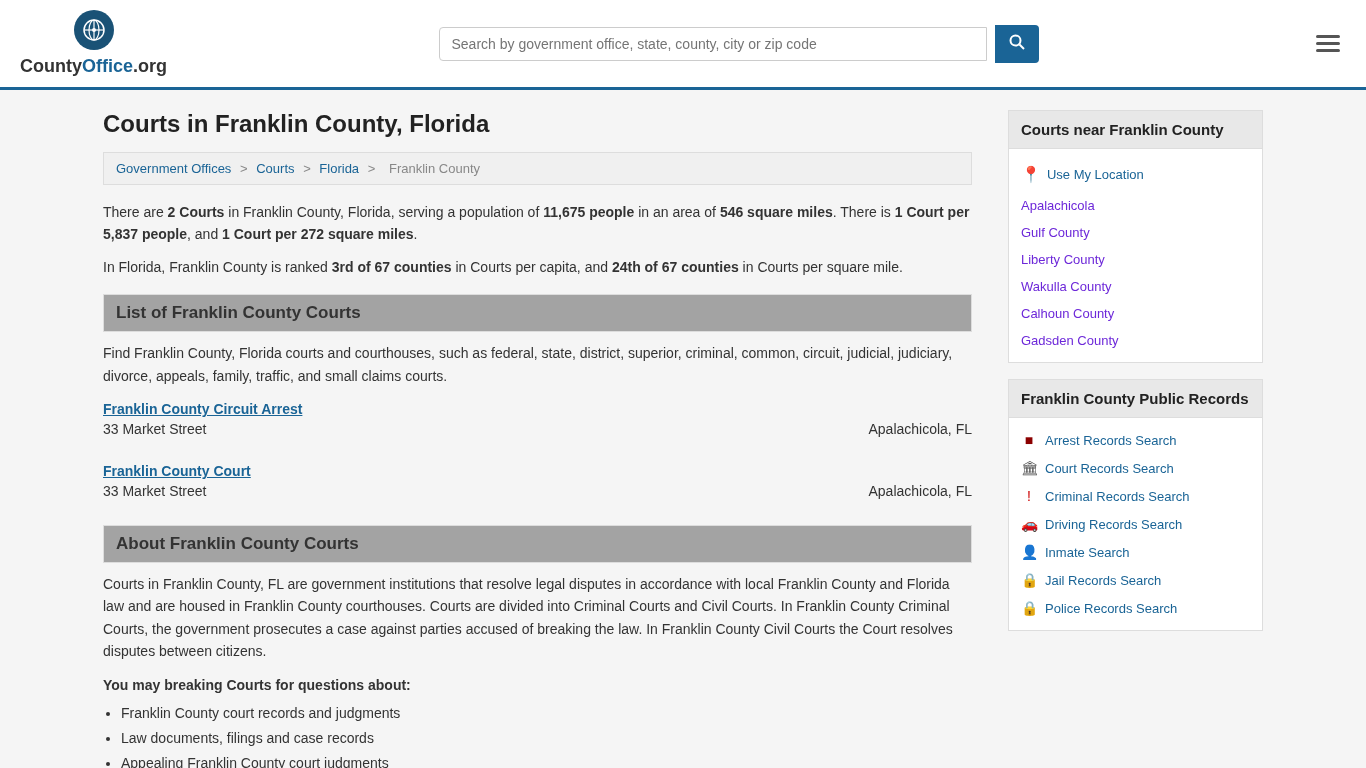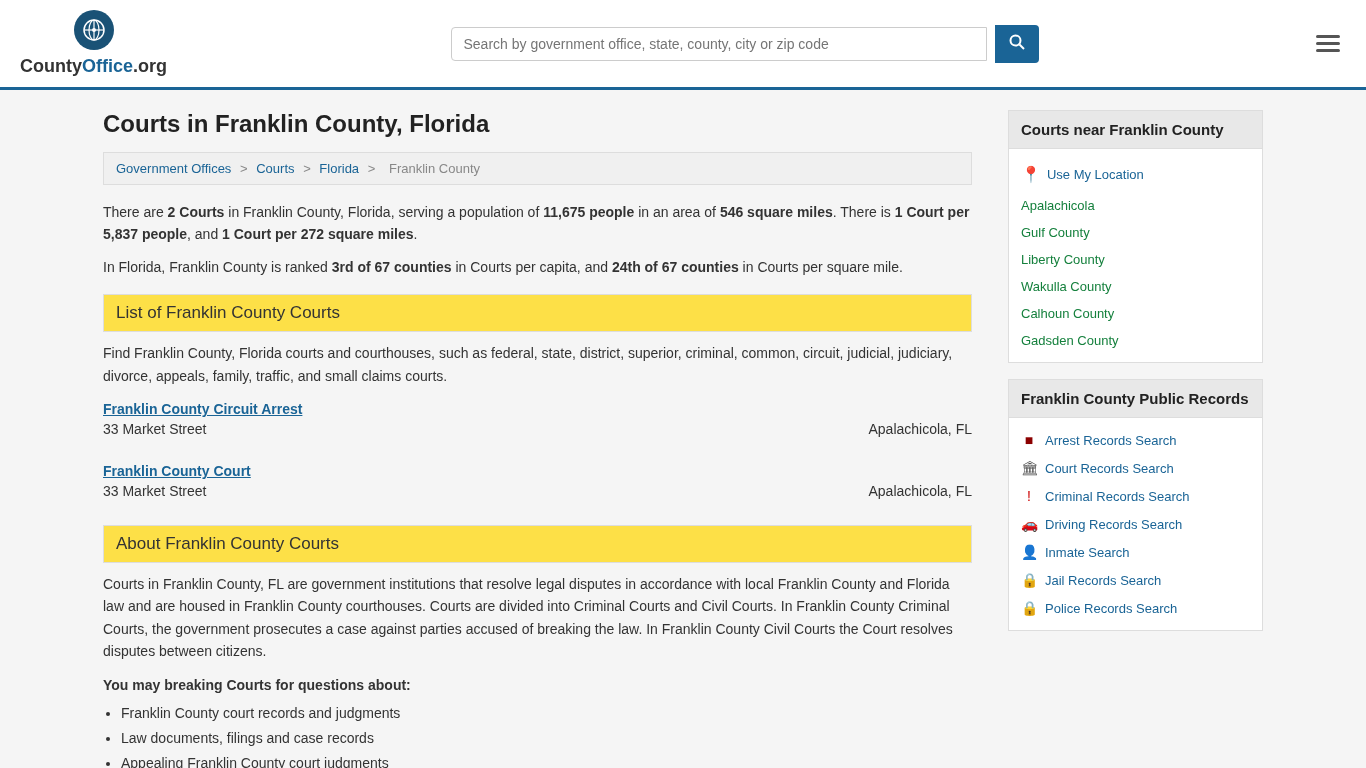--- a/index.html
+++ b/index.html
@@ -46,21 +46,20 @@
       max-width: 600px;
       margin: 0 30px;
     }
     .search-box {
       flex: 1;
       padding: 8px 12px;
       border: 1px solid #ccc;
       border-radius: 4px 0 0 4px;
       font-size: 14px;
       outline: none;
-      margin-left: 12px;
     }
     .search-btn {
       background: #1a6496;
       border: none;
       padding: 9px 14px;
       cursor: pointer;
       border-radius: 0 4px 4px 0;
       color: white;
       font-size: 16px;
     }
@@ -115,22 +114,22 @@
 
     .intro-text {
       font-size: 14px;
       line-height: 1.6;
       margin-bottom: 10px;
       color: #333;
     }
 
     .section-heading {
       font-size: 17px;
-      font-weight: normal;
-      background: #fde047;
+      font-weight: bold;
+      background: #a3a3a3;
       padding: 8px 12px;
       border: 1px solid #ddd;
       margin: 16px 0 10px 0;
     }
 
     .section-desc {
       font-size: 14px;
       line-height: 1.6;
       margin-bottom: 14px;
       color: #333;
@@ -194,21 +193,21 @@
       border-bottom: 1px solid #ddd;
     }
     .sidebar-list {
       padding: 8px 0;
     }
     .sidebar-item {
       padding: 6px 12px;
       font-size: 13px;
     }
     .sidebar-item a {
-      color: #15803d;
+      color: #6d28d9;
       text-decoration: none;
     }
 
     .location-item {
       display: flex;
       align-items: center;
       gap: 6px;
       padding: 8px 12px;
       font-size: 13px;
       color: #1a6496;

